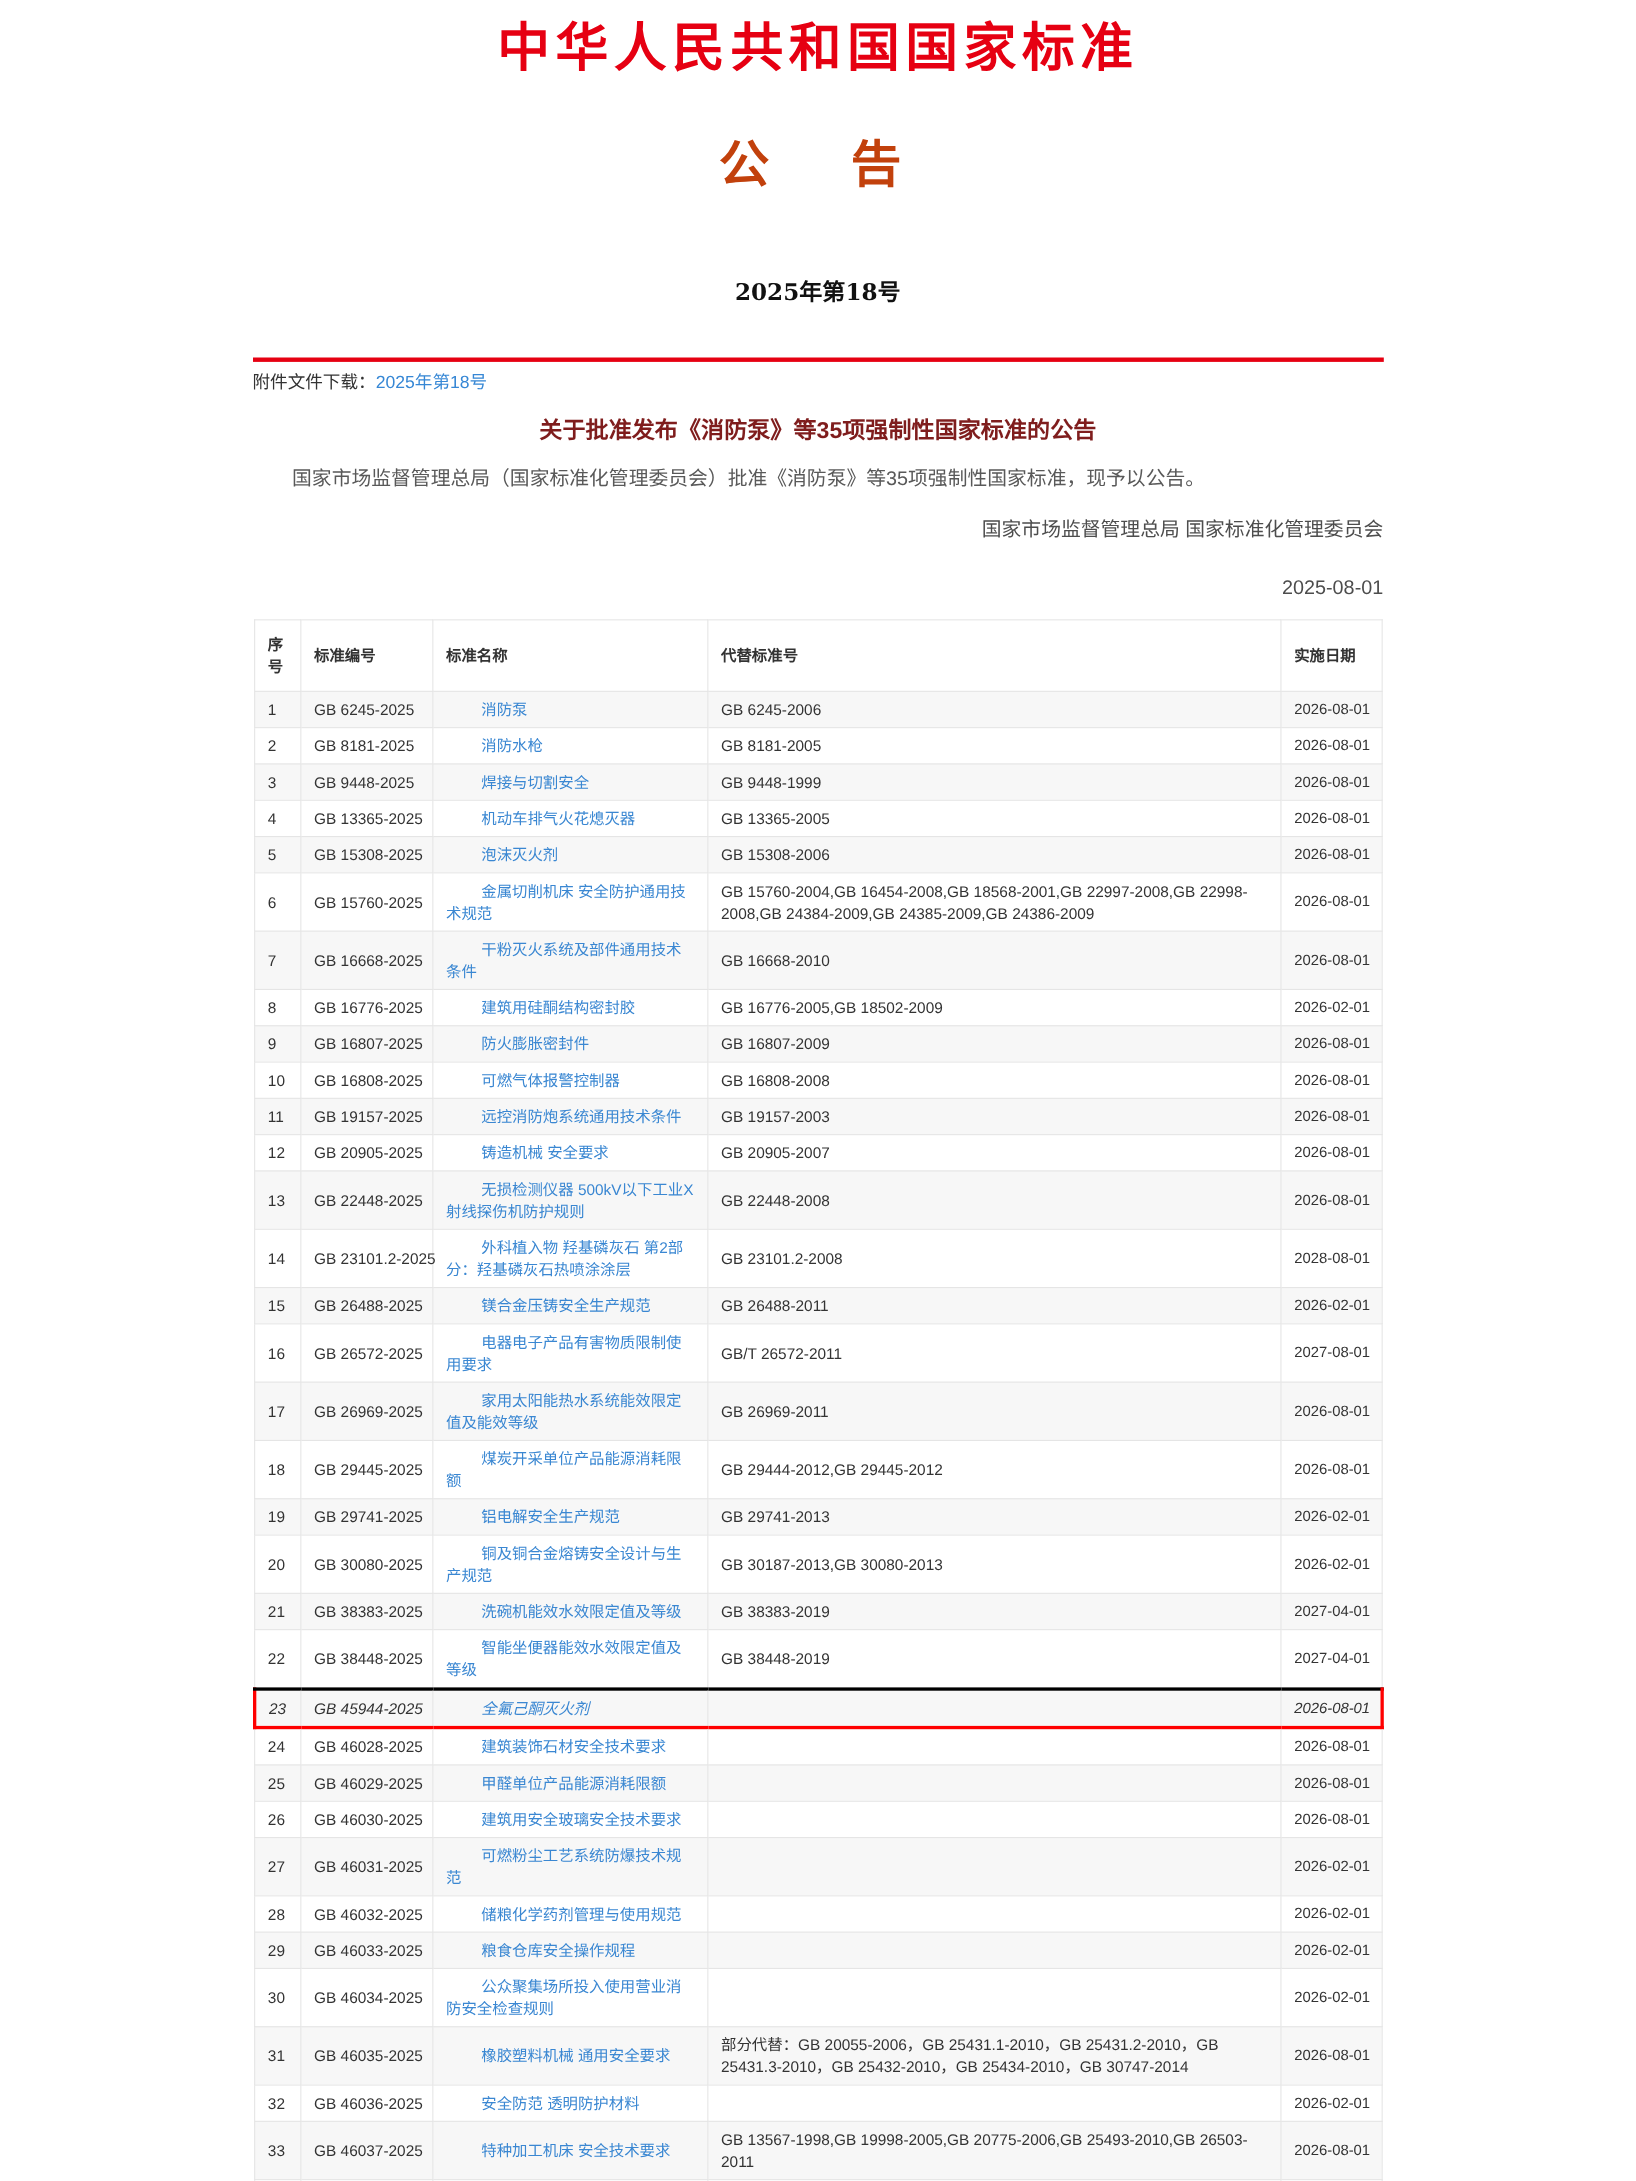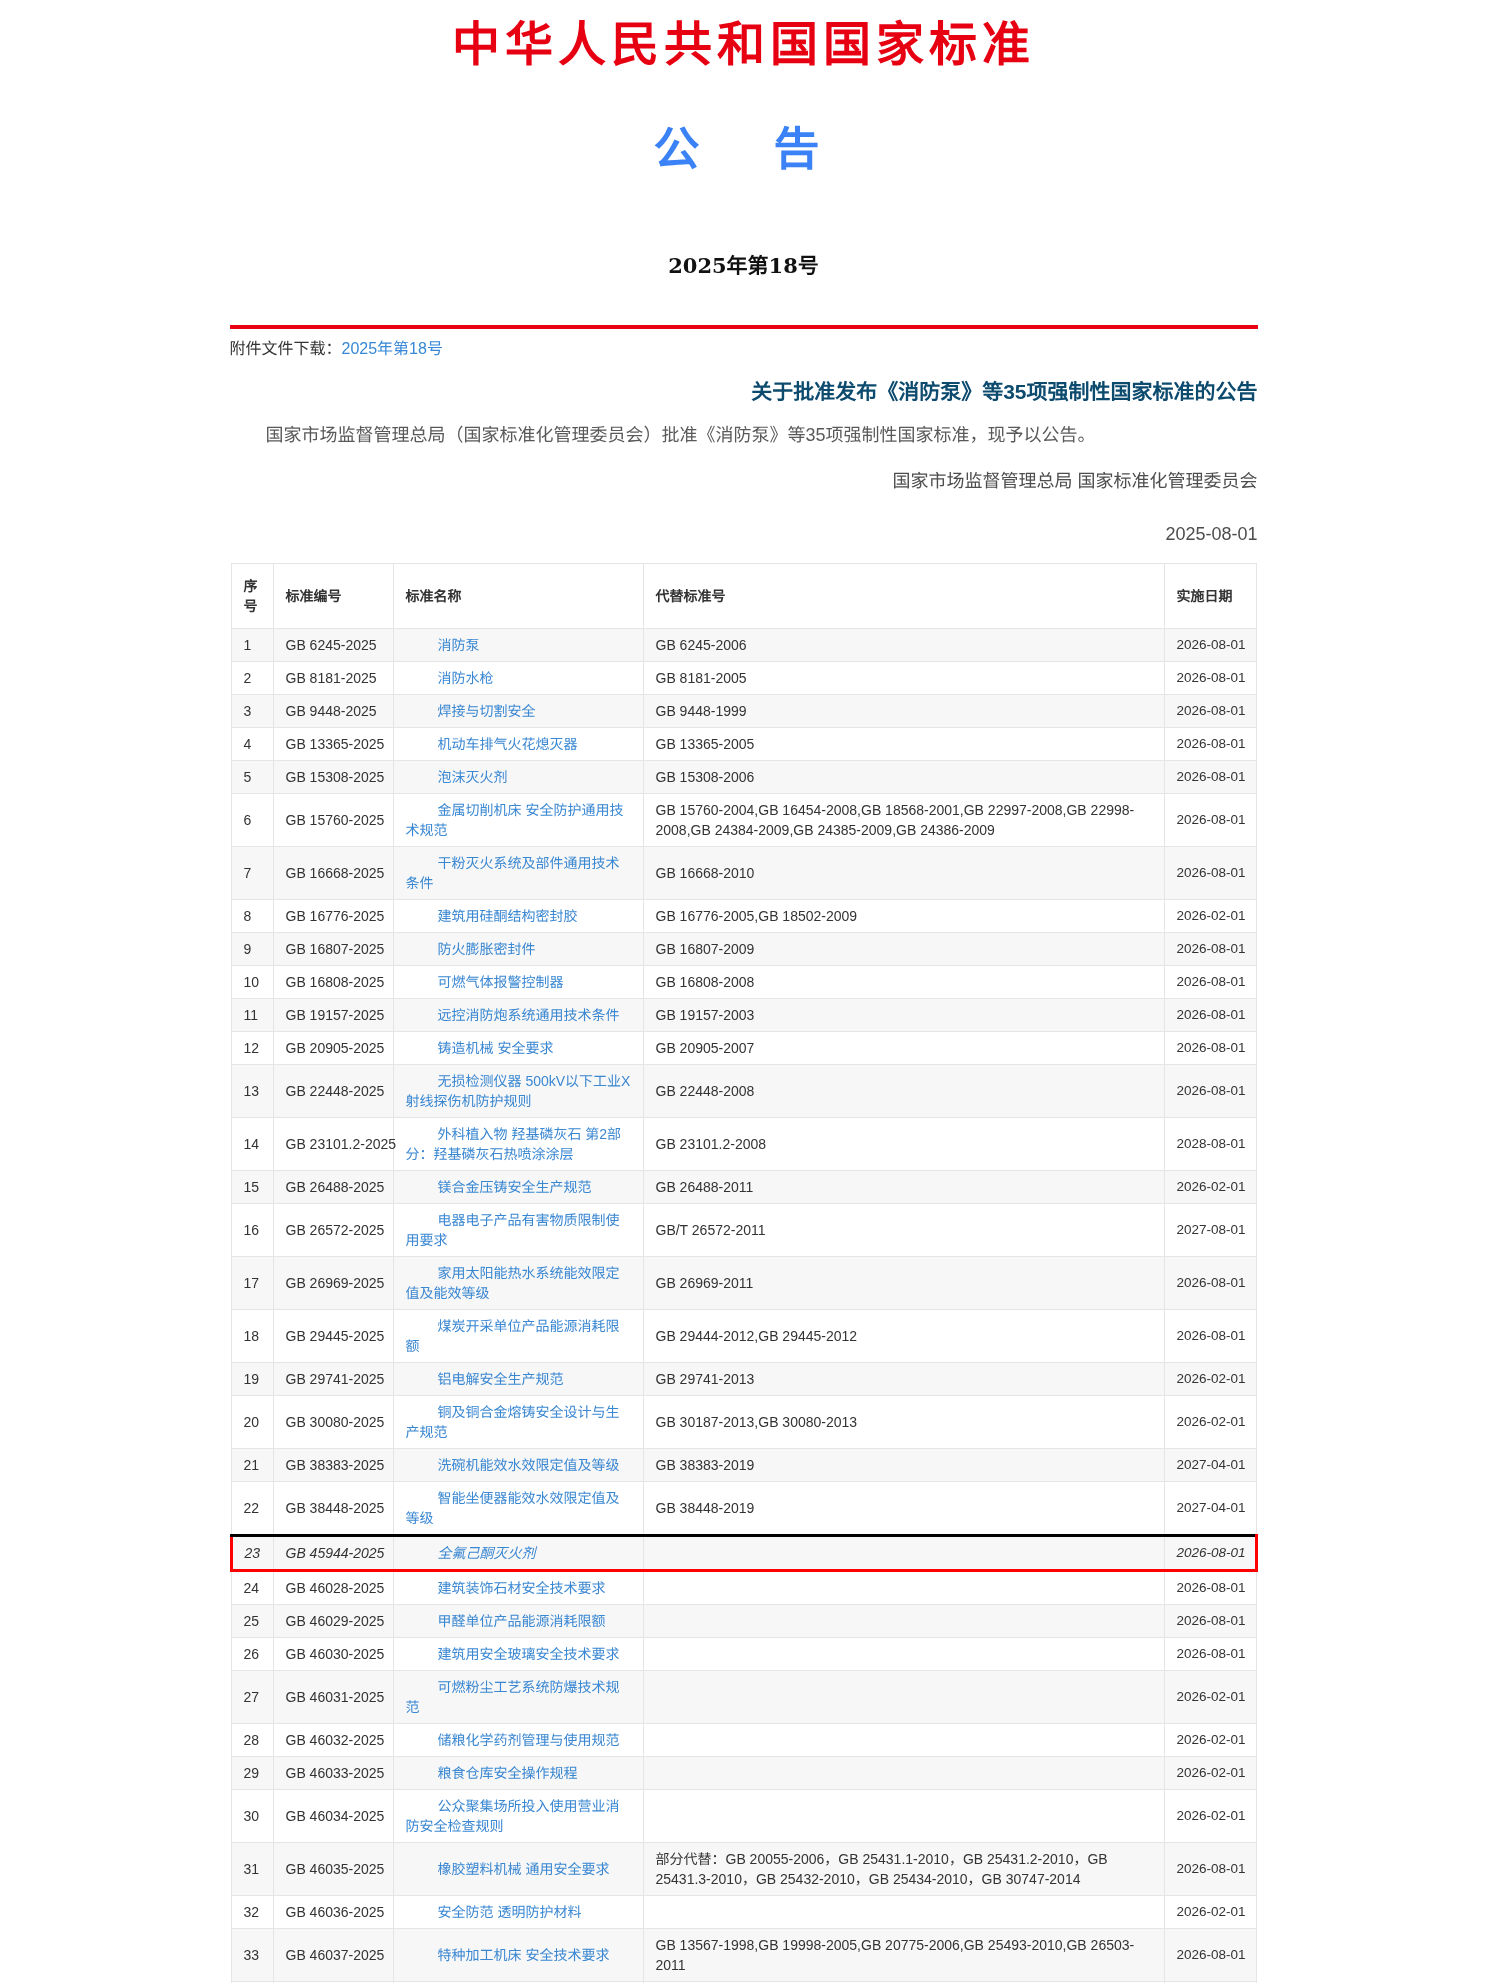--- a/index.html
+++ b/index.html
@@ -21,21 +21,21 @@
     font-weight: bold;
     color: #e60012;
     text-align: center;
     letter-spacing: 5px;
     line-height: 1.2;
   }
   .sub-title {
     font-family: "DejaVu Serif", "Liberation Serif", serif;
     font-size: 46px;
     font-weight: bold;
-    color: #3b82f6;
+    color: #c2410c;
     text-align: center;
     letter-spacing: 14px;
     margin-top: 48px;
     line-height: 1.2;
   }
   .issue-no {
     font-family: "DejaVu Serif", "Liberation Serif", serif;
     font-size: 21px;
     font-weight: bold;
     color: #111;
@@ -54,22 +54,22 @@
     line-height: 1.4;
   }
   .attachment-row a {
     color: #3687d5;
     text-decoration: none;
     cursor: pointer;
   }
   .announce-title {
     font-size: 21px;
     font-weight: bold;
-    color: #0c4a6e;
-    text-align: right;
+    color: #7f1d1d;
+    text-align: center;
     margin-top: 17px;
     line-height: 1.4;
   }
   .announce-body {
     margin-top: 15px;
     font-size: 18px;
     color: #595959;
     text-indent: 2em;
     line-height: 1.5;
   }

